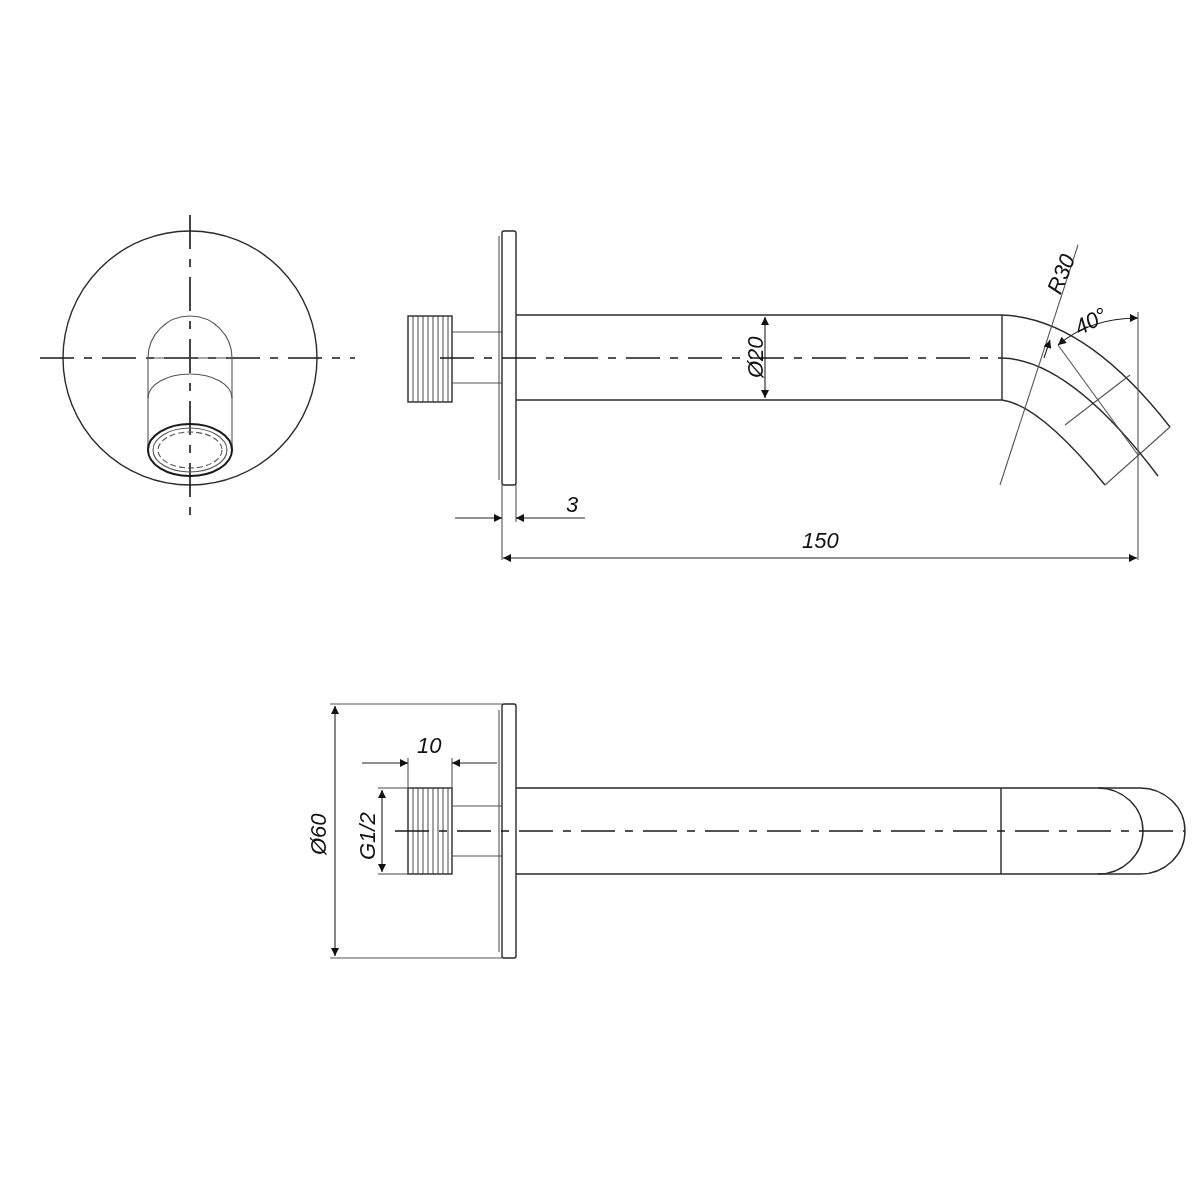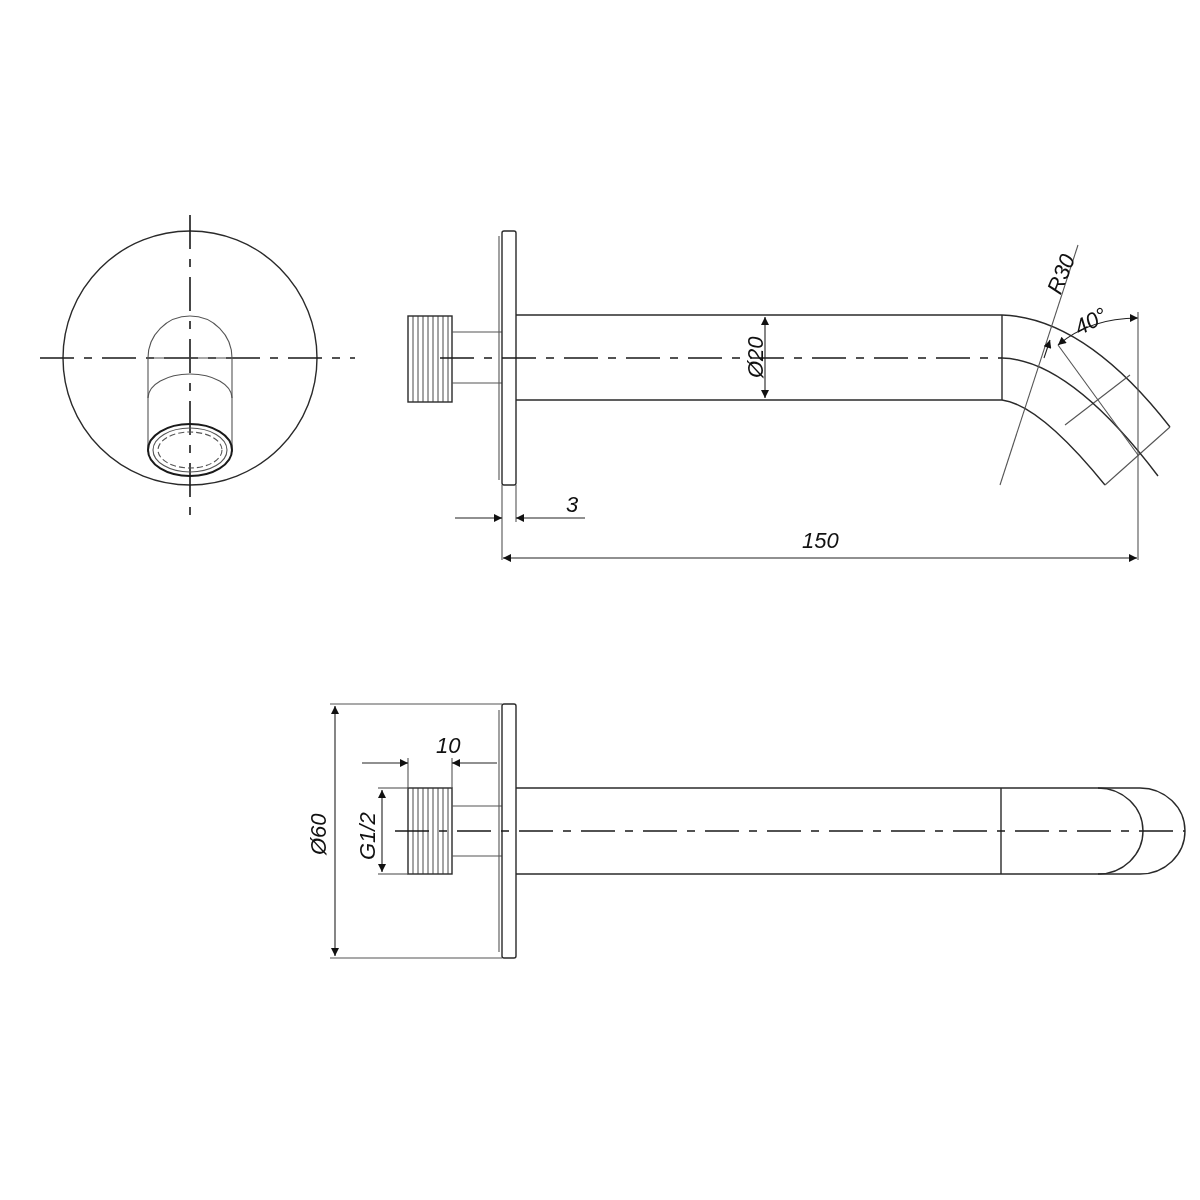--- a/index.html
+++ b/index.html
@@ -126,14 +126,14 @@
     <line x1="382" y1="790" x2="382" y2="872" class="dim" marker-start="url(#arr)" marker-end="url(#arr)"></line>
   </g>
 </svg>
 
 <div class="dimtext" style="left:566px;top:492px;font-style:italic;">3</div>
 <div class="dimtext" style="left:802px;top:528px;font-style:italic;">150</div>
 <div class="dimtext" style="left:743px;top:378px;transform:rotate(-90deg);font-style:italic;">Ø20</div>
 <div class="dimtext" style="left:1042px;top:288px;transform:rotate(-68deg);font-style:italic;">R30</div>
 <div class="dimtext" style="left:1070px;top:318px;transform:rotate(-28deg);font-style:italic;">40°</div>
 <div class="dimtext" style="left:306px;top:855px;transform:rotate(-90deg);font-style:italic;">Ø60</div>
-<div class="dimtext" style="left:436px;top:733px;font-style:italic;">10</div>
+<div class="dimtext" style="left:417px;top:733px;font-style:italic;">10</div>
 <div class="dimtext" style="left:355px;top:860px;transform:rotate(-90deg);font-style:italic;">G1/2</div>
 
 </body></html>

